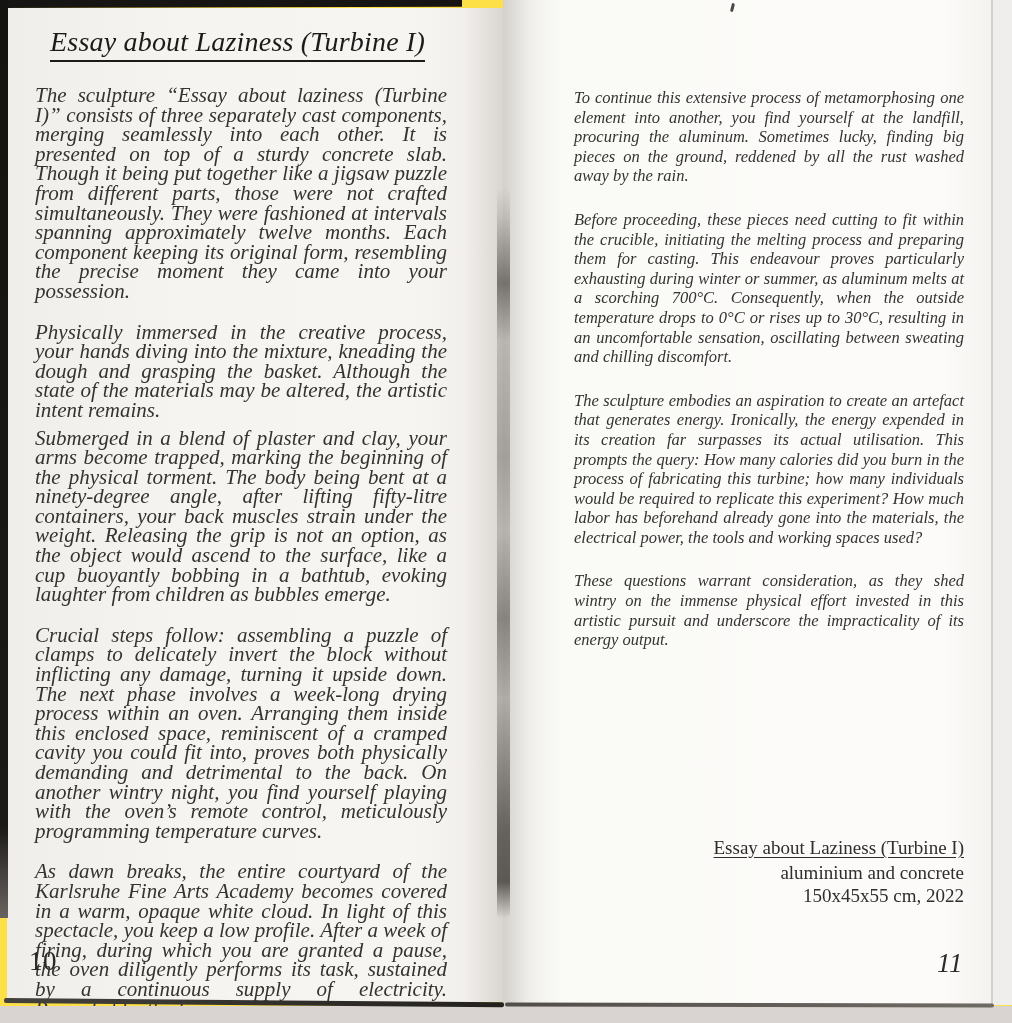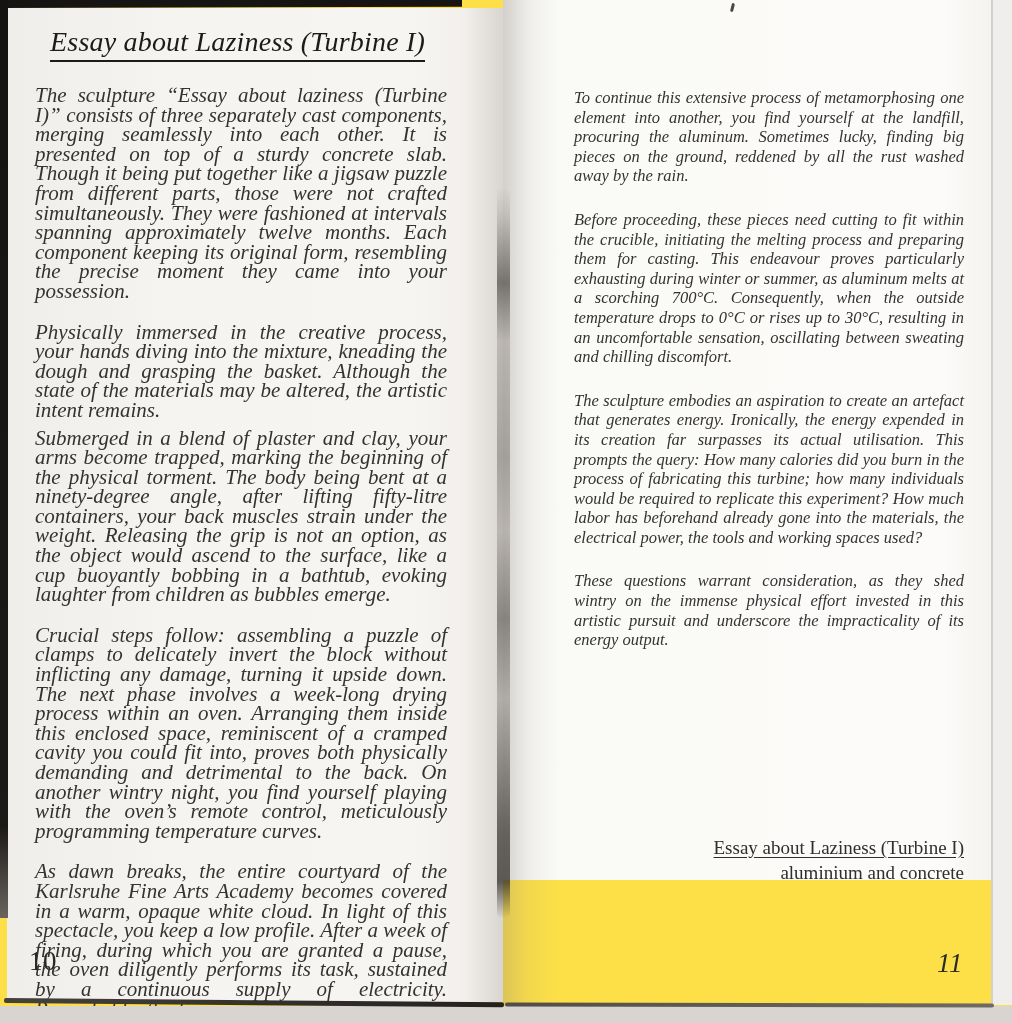--- a/index.html
+++ b/index.html
@@ -35,21 +35,21 @@
       rgba(44,41,37,0.72) 95%,
       rgba(110,104,98,0) 100%);}
   
   .page{position:absolute;box-sizing:border-box;color:#33312f;}
   .page-left{
     left:7px;top:8px;width:496px;height:994px;
     background:linear-gradient(to right,#f0eeea,#f6f4f1 35%,#f7f5f2 82%,#eeebe7);
     padding:18px 56px 0 28px;
   }
   .page-right{
-    left:503px;top:0;width:488px;height:880px;
+    left:503px;top:0;width:488px;height:1006px;
     background:linear-gradient(to right,#f2f0ed 0%,#fafaf7 7%,#fcfbf9 90%,#f5f3f0);
     padding:88px 27px 0 71px;
   }
   .title{
     display:inline-block;margin:0 0 24px 15px;
     font-size:28px;font-style:italic;font-weight:500;color:#1c1b1a;
     border-bottom:2.5px solid #1c1b1a;padding-bottom:2px;letter-spacing:0.2px;
   }
   .body-text{width:412px;}
   .page-right .body-text{width:390px;}
@@ -92,20 +92,21 @@
   <div class="page page-right">
     <div class="body-text">
       <p class="para">To continue this extensive process of metamorphosing one element into another, you find yourself at the landfill, procuring the aluminum. Sometimes lucky,  finding big pieces on the ground, reddened by all the rust washed away by the rain.</p>
       <p class="para">Before proceeding, these pieces need cutting to fit within the crucible, initiating the melting process and preparing them for casting. This endeavour proves particularly exhausting during winter or summer, as aluminum melts at a scorching 700°C. Consequently, when the outside temperature drops to 0°C or rises up to 30°C, resulting in an uncomfortable sensation, oscillating between sweating and chilling discomfort.</p>
       <p class="para">The sculpture embodies an aspiration to create an artefact that generates energy. Ironically, the energy expended in its creation far surpasses its actual utilisation. This prompts the query: How many calories did you burn in the process of fabricating this turbine; how many individuals would be required to replicate this experiment? How much labor has beforehand already gone into the materials, the electrical power, the tools and working spaces used?</p>
       <p class="para">These questions warrant consideration, as they shed wintry on the immense physical effort invested in this artistic pursuit and underscore the impracticality of its energy output.</p>
     </div>
     <div class="caption">
       <div class="caption-title">Essay about Laziness (Turbine I)</div>
       <div class="caption-line">aluminium and concrete</div>
+      <div class="caption-line">150x45x55 cm, 2022</div>
     </div>
     <div class="pagenum pagenum-right">11</div>
   </div>
 
   <div class="gutter-shadow-left"></div>
   <div class="gutter-shadow"></div>
   <div class="bleed-strip"></div>
 
   <div class="right-margin-bg"></div>
   <div class="bottom-bg"></div>

